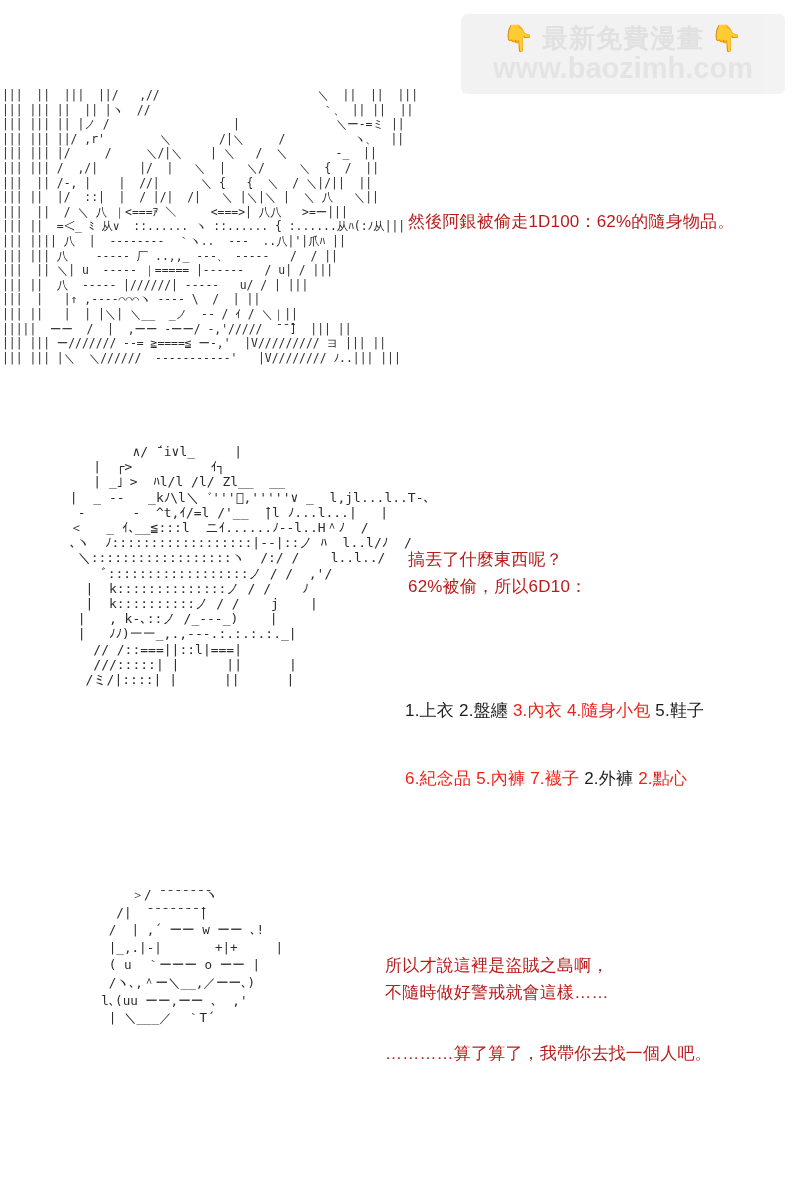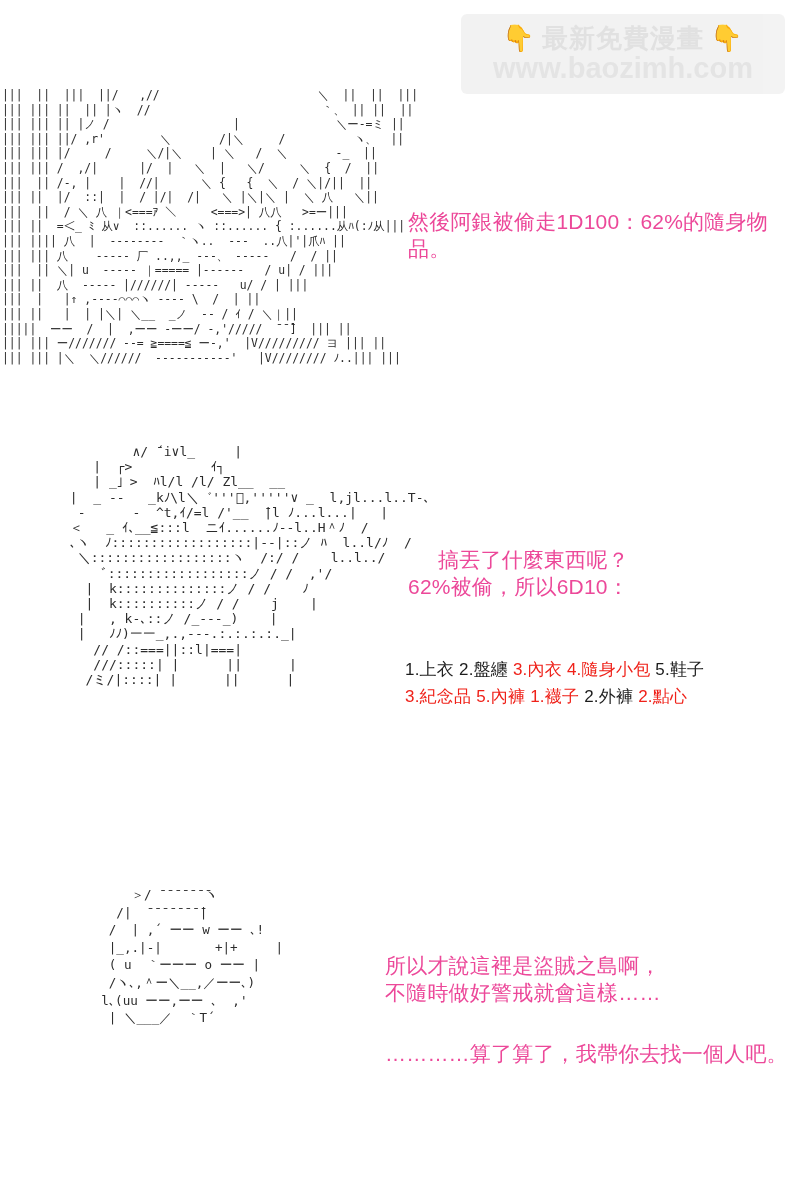--- a/index.html
+++ b/index.html
@@ -56,41 +56,41 @@
     letter-spacing:0px;
     font-weight:500;
   }
   #aa-1{left:2px;top:88px;font-size:11.4px;line-height:14.6px;}
   #aa-2{left:62px;top:444px;font-size:13px;line-height:15.2px;}
   #aa-3{left:86px;top:886px;font-size:12.6px;line-height:17.6px;}
 
   
   .txt{
     position:absolute;
-    font-size:21px;
+    font-size:17px;
     line-height:27px;
-    color:#ec4899;
+    color:#b91c1c;
     white-space:pre-line;
     letter-spacing:.2px;
   }
   #txt-1{left:408px;top:208px;}
-  #txt-2{left:408px;top:546px;text-align:right;}
+  #txt-2{left:408px;top:546px;}
   #txt-4{left:385px;top:952px;}
   #txt-5{left:385px;top:1040px;}
 
   .itemlist{
     position:absolute;
     left:405px;top:656px;
     font-size:17px;
     line-height:27px;
     letter-spacing:.2px;
     color:#1c1c1c;
     width:360px;
   }
-  .itemlist .row{white-space:nowrap;}
+  .itemlist .row{white-space:nowrap;margin-top:41px;}
   .itemlist .it{color:#1c1c1c;}
   .itemlist .it.hit{color:#ef2119;}
   .itemlist .sp{display:inline-block;width:5px;}
 </style>
 </head>
 <body>
 
 <div class="page">
 
   <div class="watermark">
@@ -137,21 +137,21 @@
   |   , k-､::ノ /_-‐-_)    |
   |   ﾉﾉ)ーー_,.,-‐-.:.:.:.:._|
     // /::===||::l|===|
     ///:::::| |      ||      |
    /ミ/|::::| |      ||      |</div>
   <div class="txt" id="txt-2">搞丟了什麼東西呢？
 62%被偷，所以6D10：</div>
 
   <div class="itemlist" id="item-list">
       <div class="row"><span class="it">1.上衣</span><span class="sp"> </span><span class="it">2.盤纏</span><span class="sp"> </span><span class="it hit">3.內衣</span><span class="sp"> </span><span class="it hit">4.隨身小包</span><span class="sp"> </span><span class="it">5.鞋子</span></div>
-      <div class="row"><span class="it hit">3.紀念品</span><span class="sp"> </span><span class="it hit">5.內褲</span><span class="sp"> </span><span class="it hit">1.襪子</span><span class="sp"> </span><span class="it">2.外褲</span><span class="sp"> </span><span class="it hit">2.點心</span></div>
+      <div class="row"><span class="it hit">6.紀念品</span><span class="sp"> </span><span class="it hit">5.內褲</span><span class="sp"> </span><span class="it hit">7.襪子</span><span class="sp"> </span><span class="it">2.外褲</span><span class="sp"> </span><span class="it hit">2.點心</span></div>
     </div>
 
   <div class="aa" id="aa-3">      ＞/ ̄ ̄ ̄ ̄ ̄ ̄ ̄ヽ
     /|  ̄ ̄ ̄ ̄ ̄ ̄ ̄ ̄|
    /  | ,´ ーー w ーー ､!
    |_,.|-|       +|+     |
    ( u  ｀ーーー o ーー |
    /ヽ､,＾ー＼__,／ーー､)
   l､(uu ーー,ーー ､  ,'
    | ＼___／  ｀T´</div>

